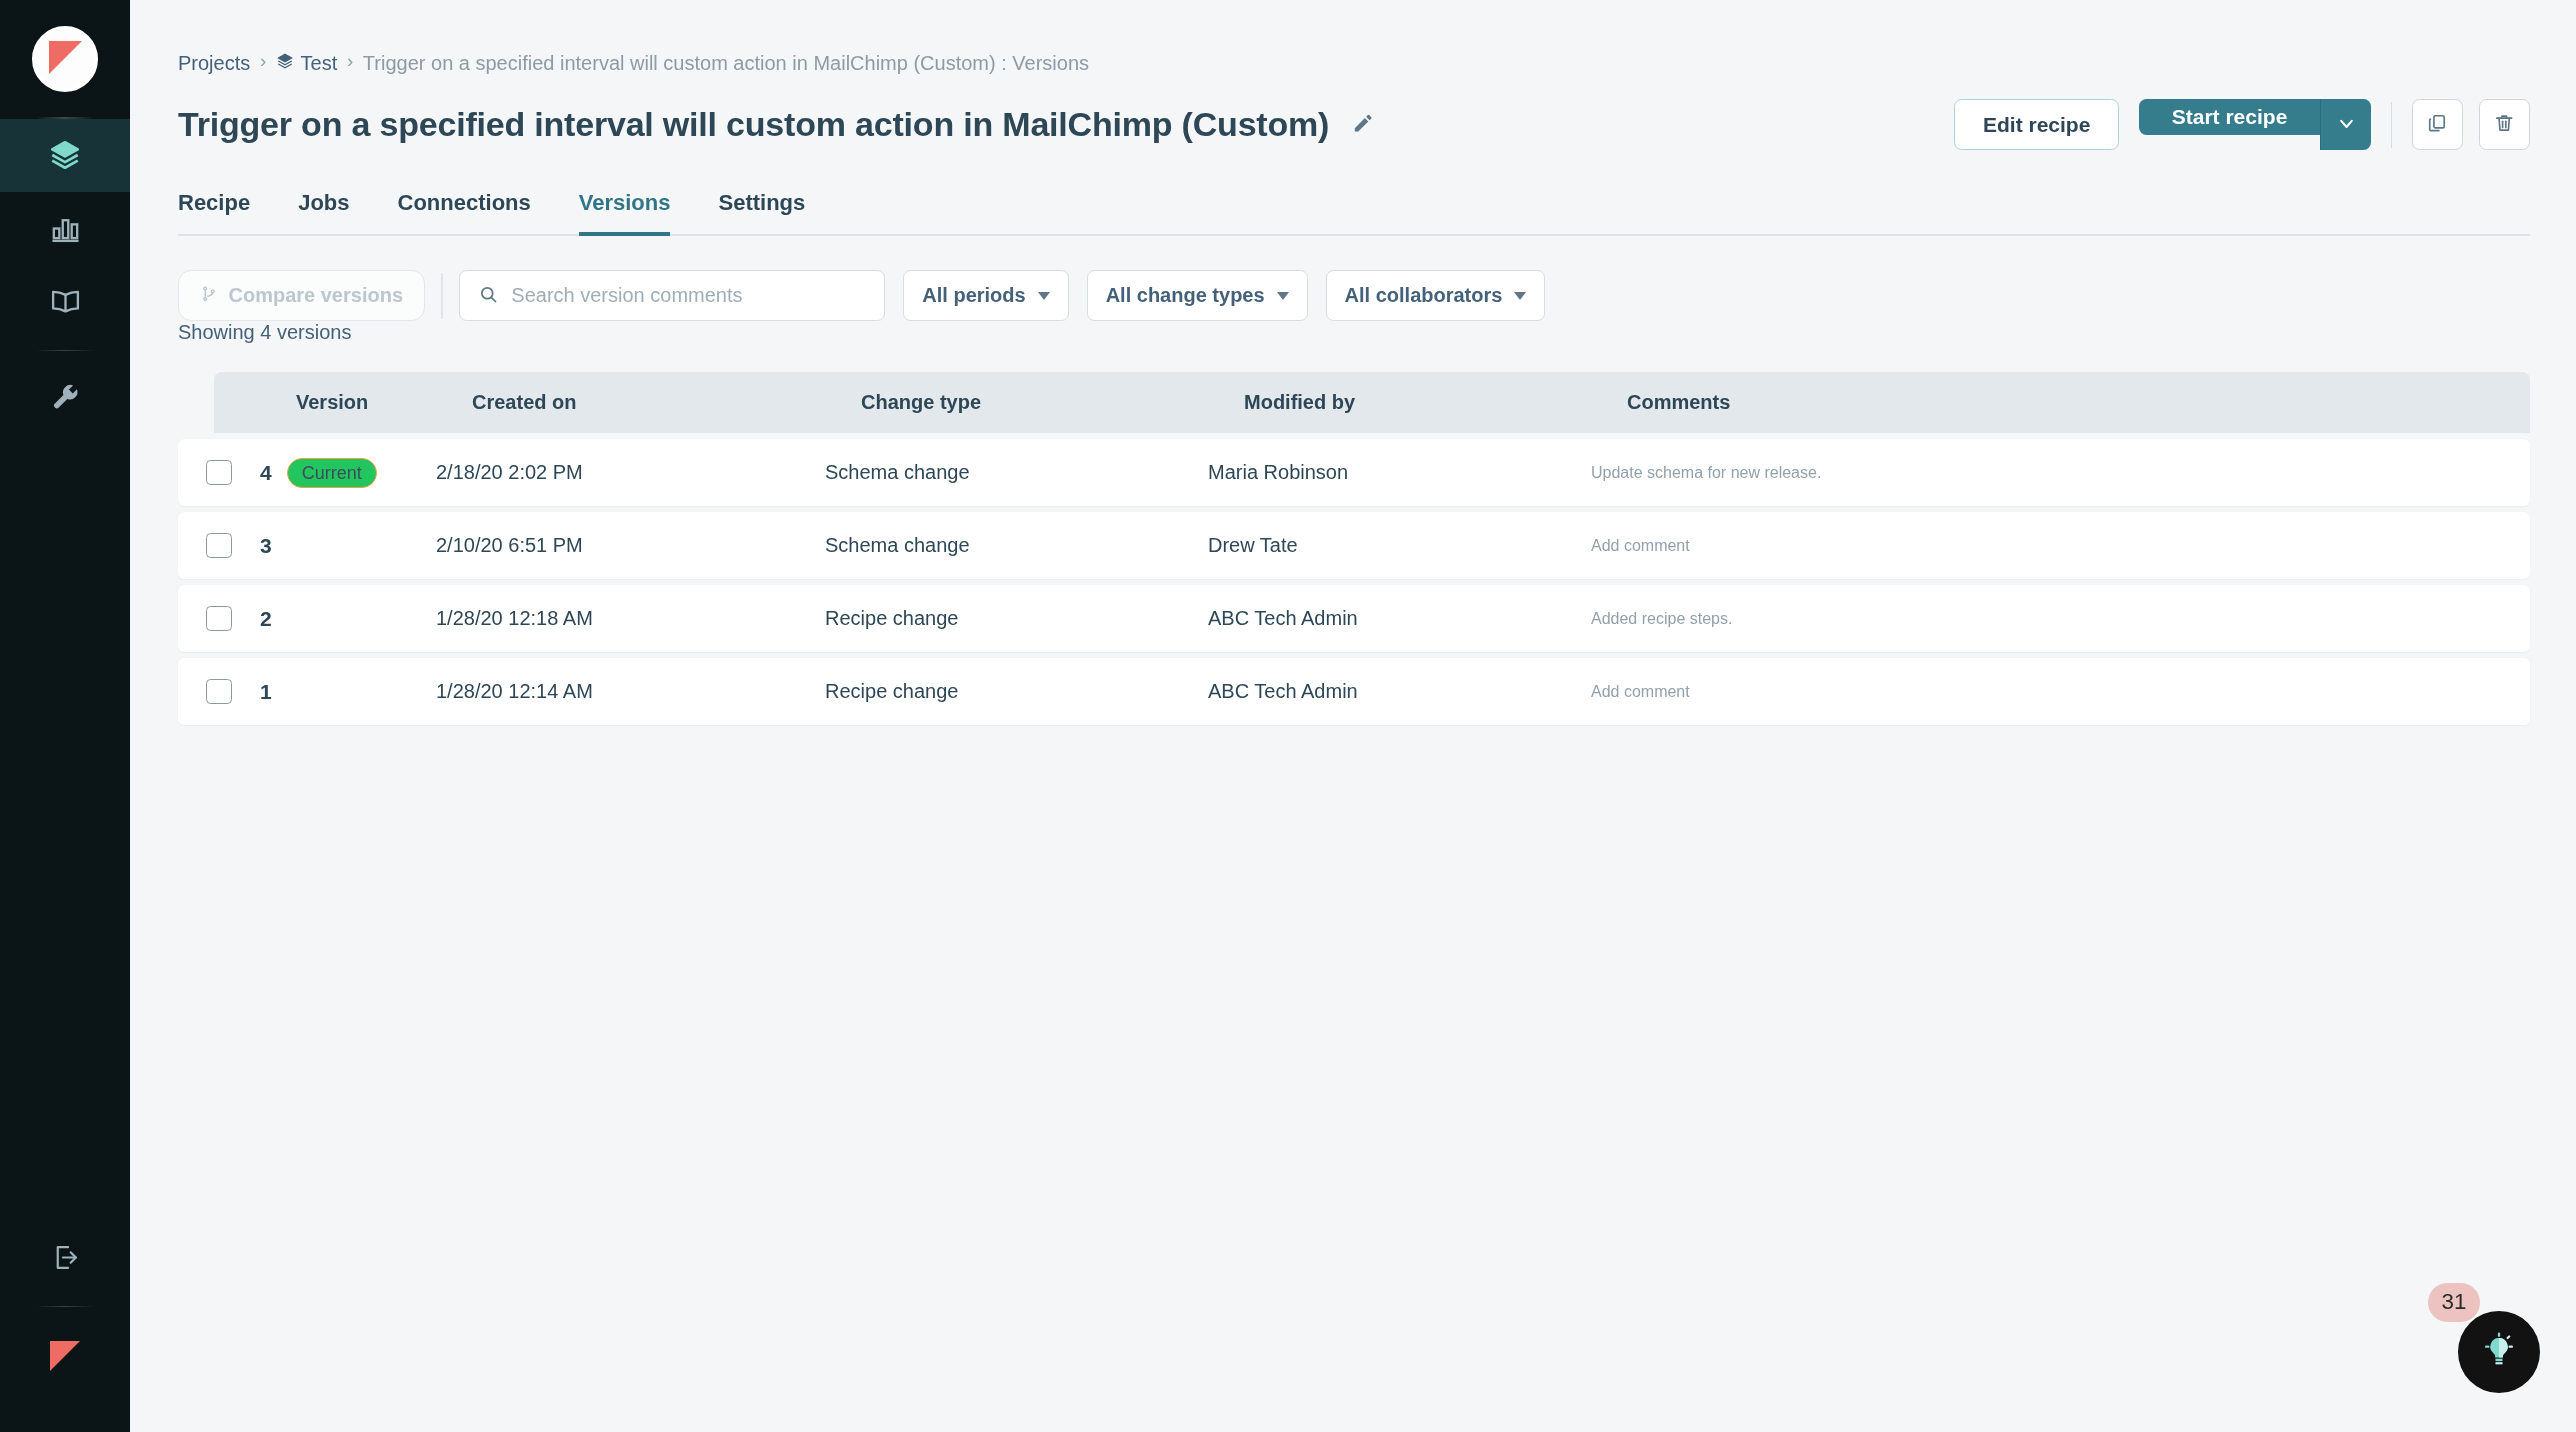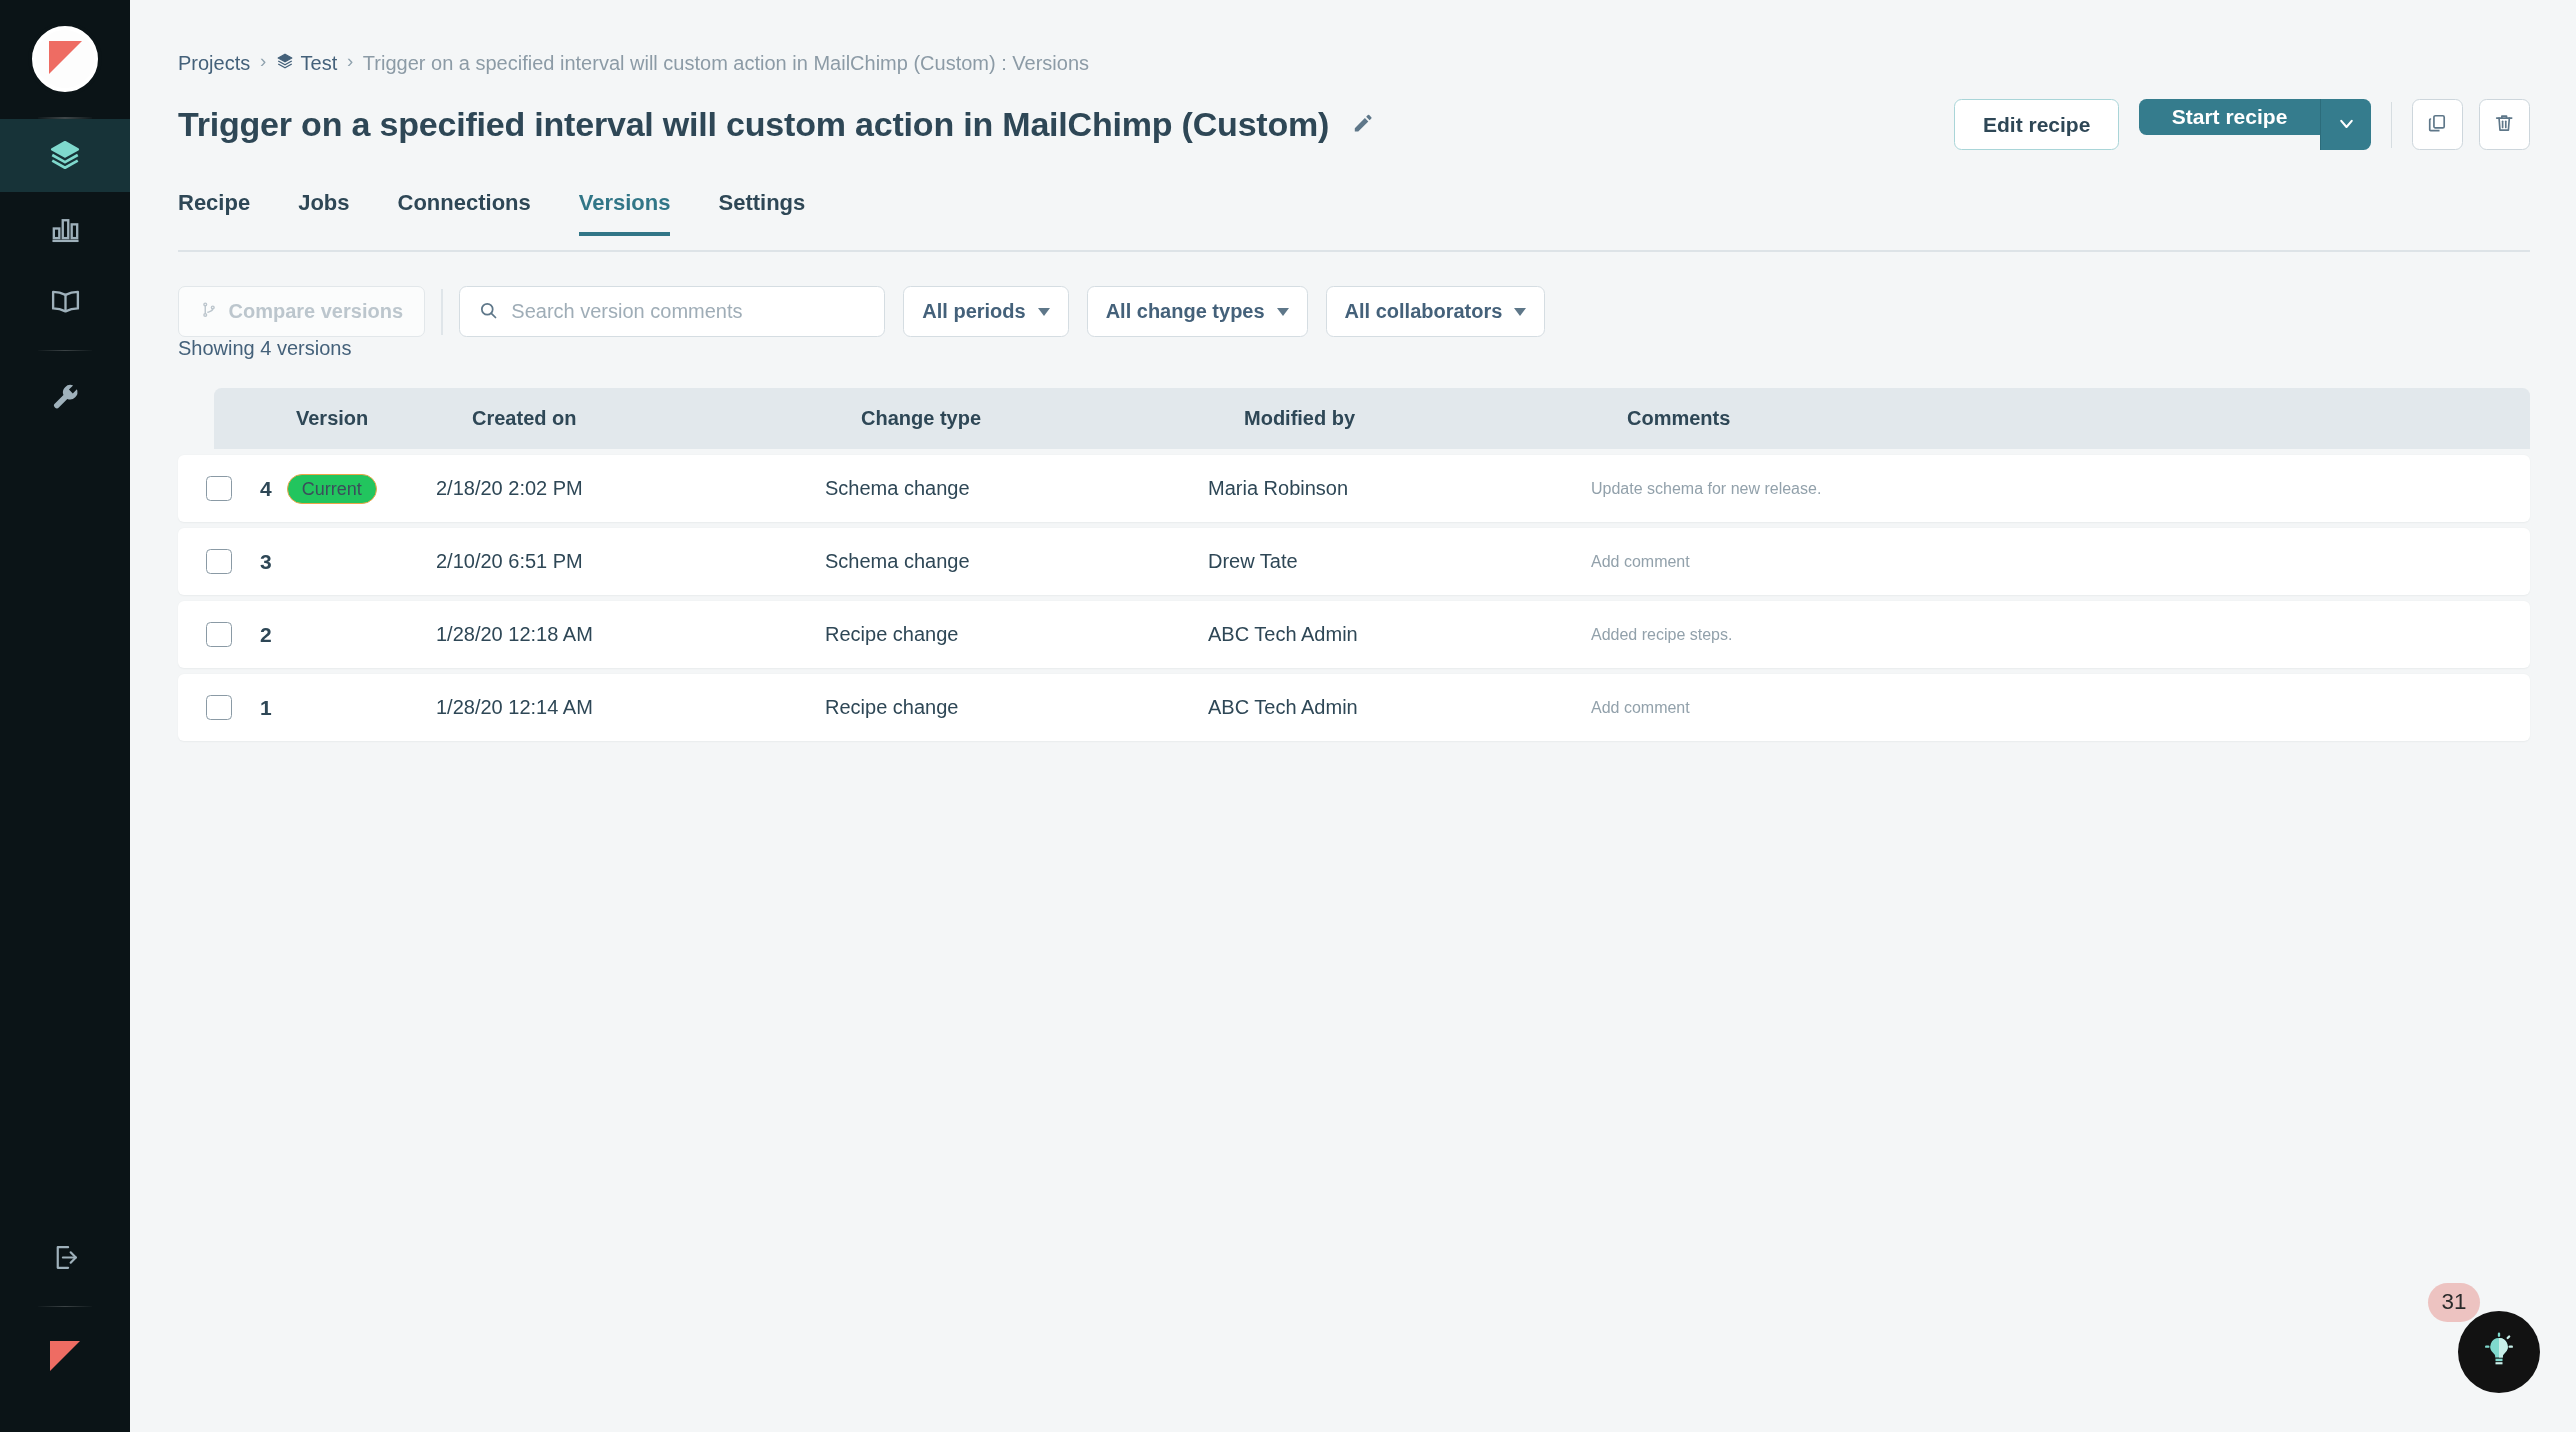--- a/index.html
+++ b/index.html
@@ -172,21 +172,21 @@
     cursor: pointer;
   }
   .icon-btn + .icon-btn { margin-left: 16.4px; }
 
   
   .tabs {
     display: flex;
     gap: 48px;
     margin-top: 40px;
     border-bottom: 2.2px solid #dde3e7;
-    padding-bottom: 16px;
+    padding-bottom: 0;
   }
   .tab {
     font-size: 22px;
     font-weight: bold;
     color: #2e4756;
     padding-bottom: 16.4px;
     cursor: pointer;
     border-bottom: 4.5px solid transparent;
     margin-bottom: -2.2px;
   }
@@ -196,21 +196,21 @@
   .toolbar {
     display: flex;
     align-items: center;
     margin-top: 34px;
     gap: 0;
   }
   .compare-btn {
     height: 51px;
     border: 1.5px solid #e2e7ea;
     background: #fbfcfc;
-    border-radius: 7px;
+    border-radius: 13px;
     padding: 0 21px;
     display: inline-flex;
     align-items: center;
     gap: 10.5px;
     font-size: 20px;
     font-weight: bold;
     color: #bcc6cd;
     cursor: default;
   }
   .tb-sep { width: 1.5px; height: 46px; background: #dfe5e9; margin: 0 16.4px; }

